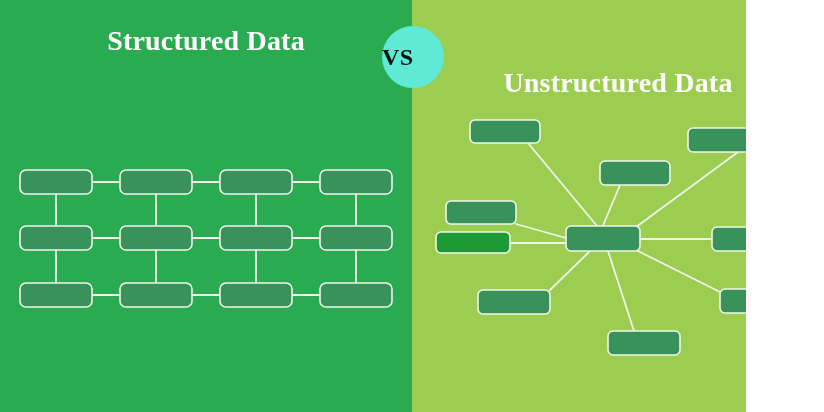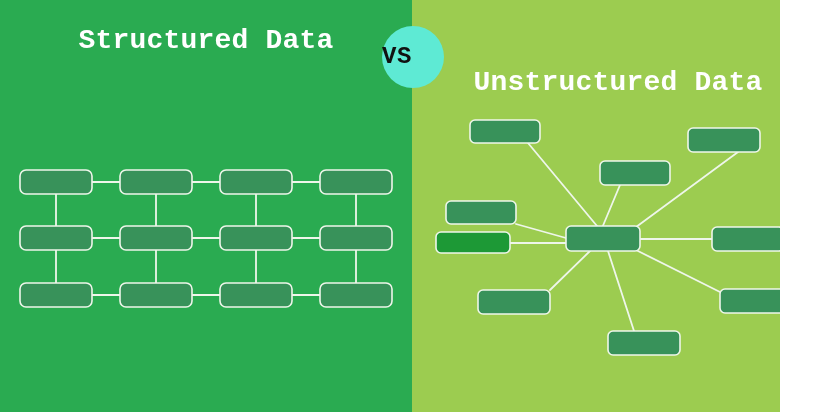--- a/index.html
+++ b/index.html
@@ -5,22 +5,21 @@
   html, body {
     margin: 0;
     padding: 0;
     background: #ffffff;
   }
   #page {
     position: relative;
     width: 746px;
     height: 412px;
     overflow: hidden;
-    font-family: Liberation Mono, monospace;
-    padding-left: 34px;
+    font-family: Liberation Serif, serif;
   }
   .panel {
     position: absolute;
     top: 0;
     height: 412px;
     width: 412px;
   }
   #left-panel  { left: 0;     background: #2aab51; }
   #right-panel { left: 412px; background: #9ccc50; }
 

